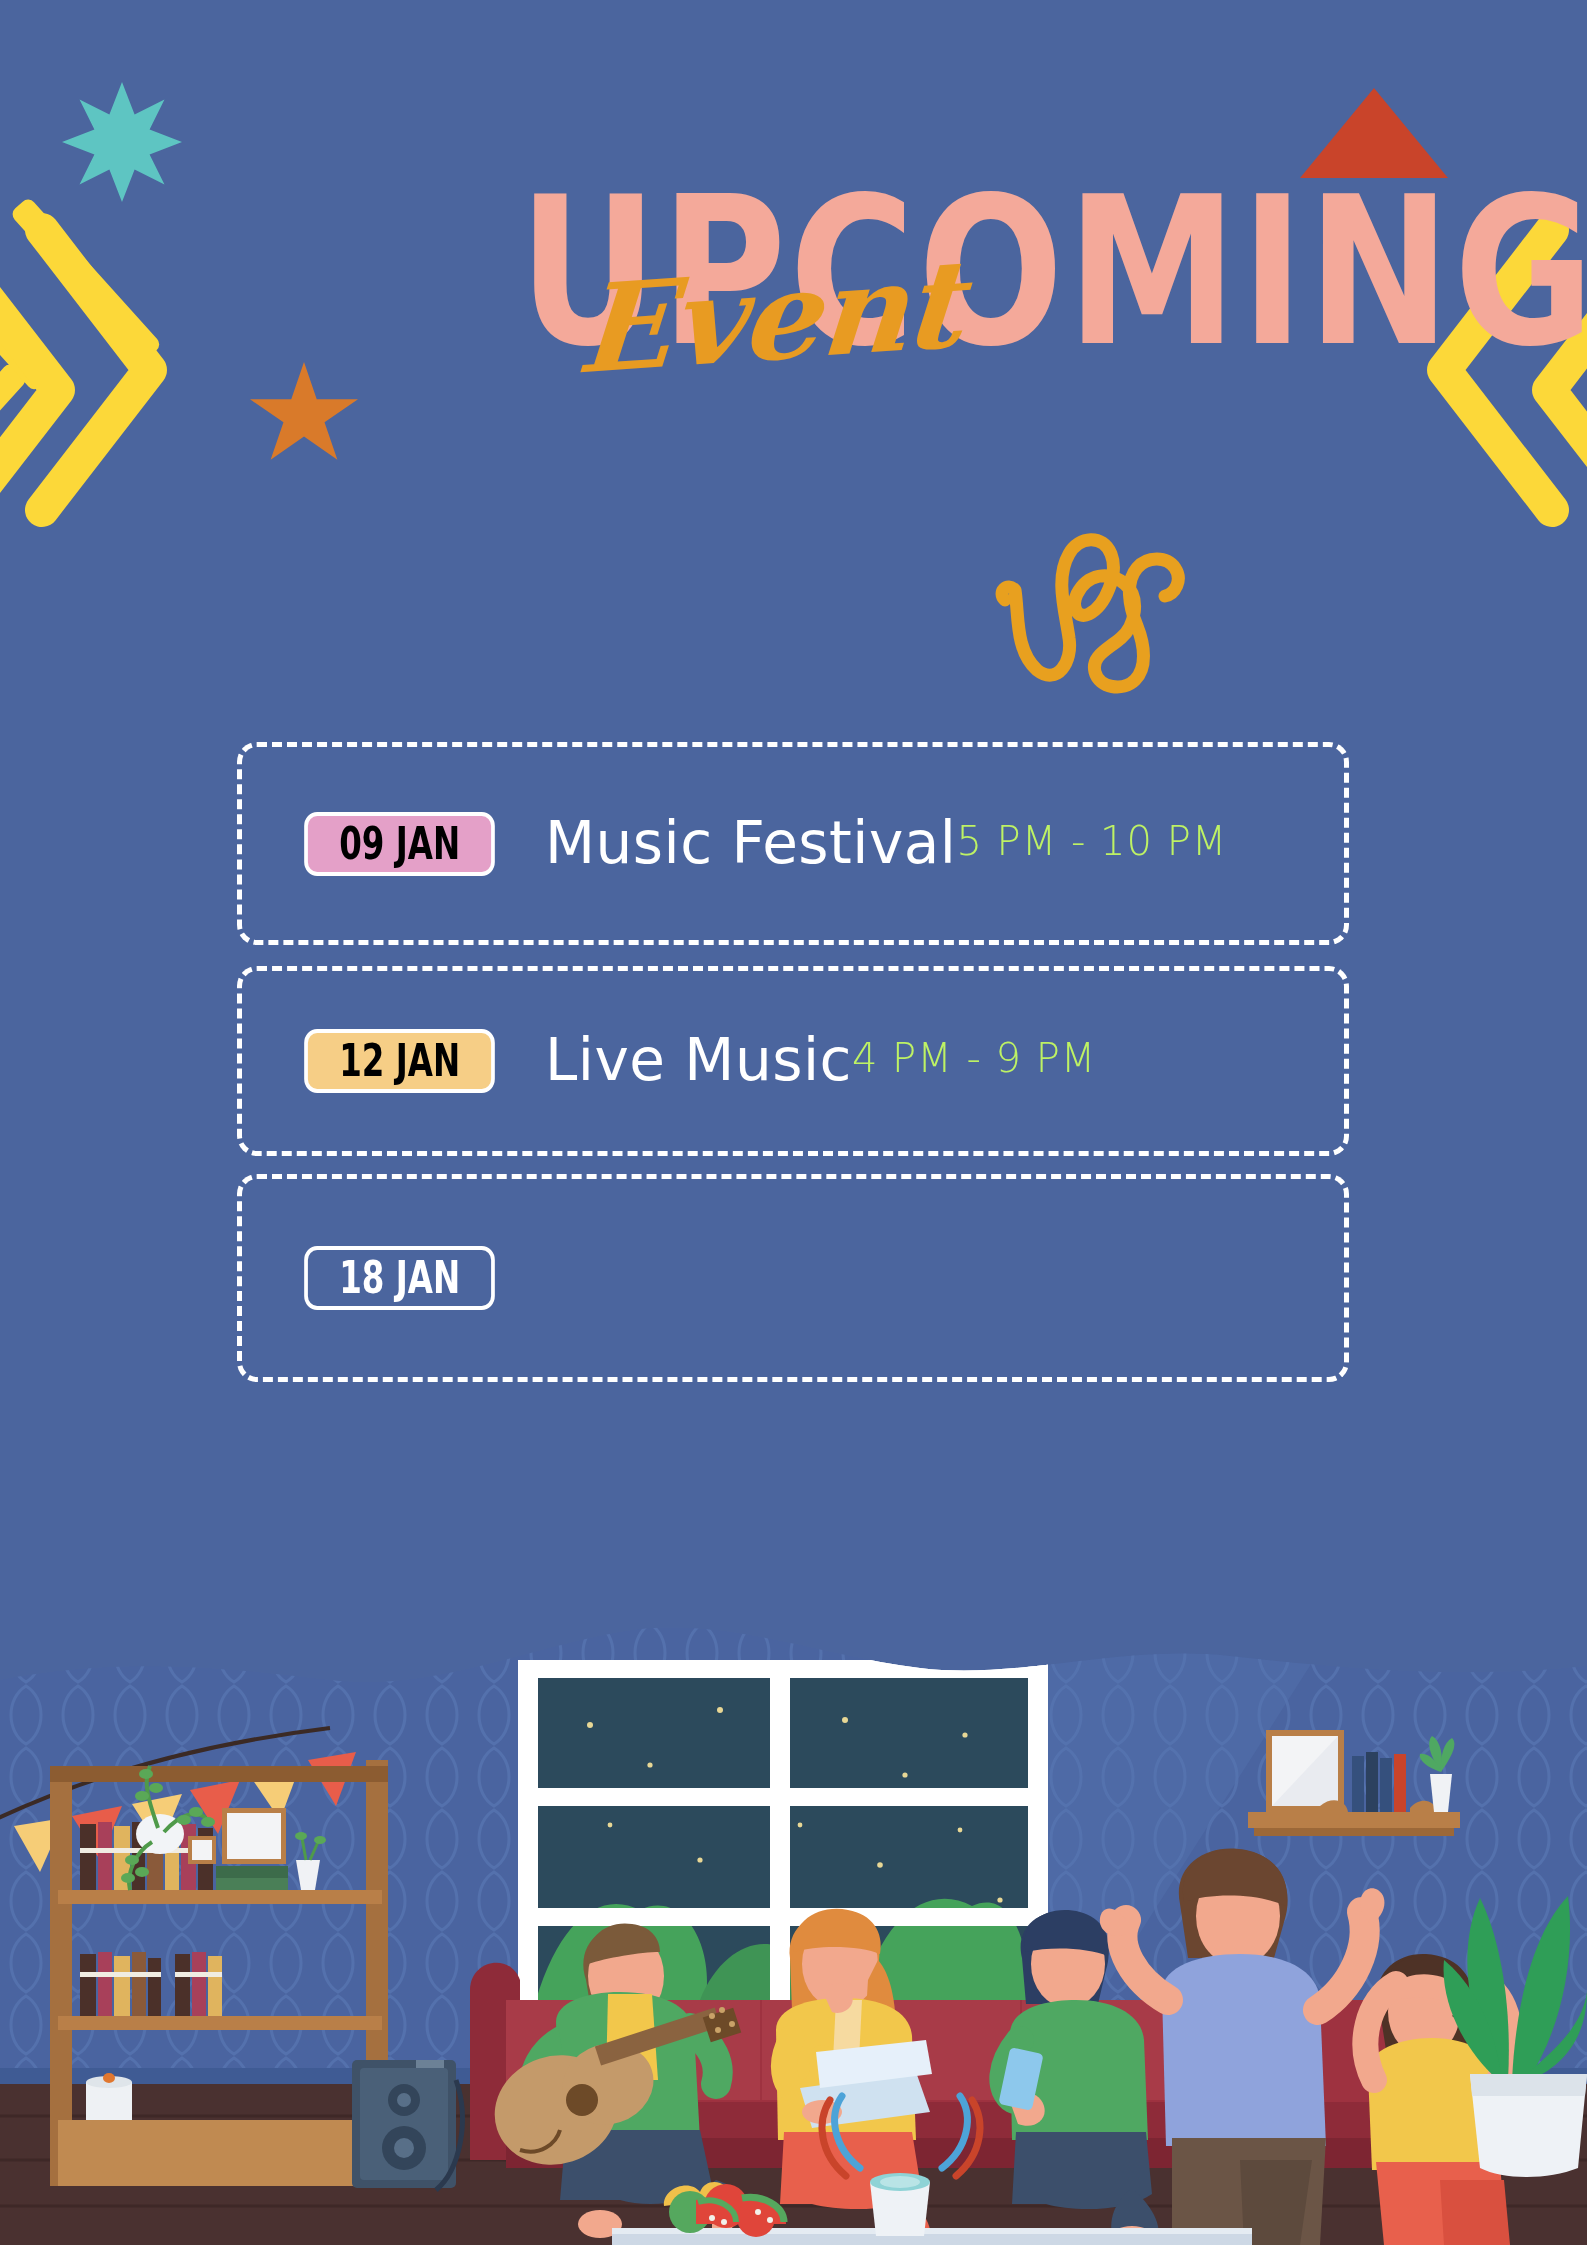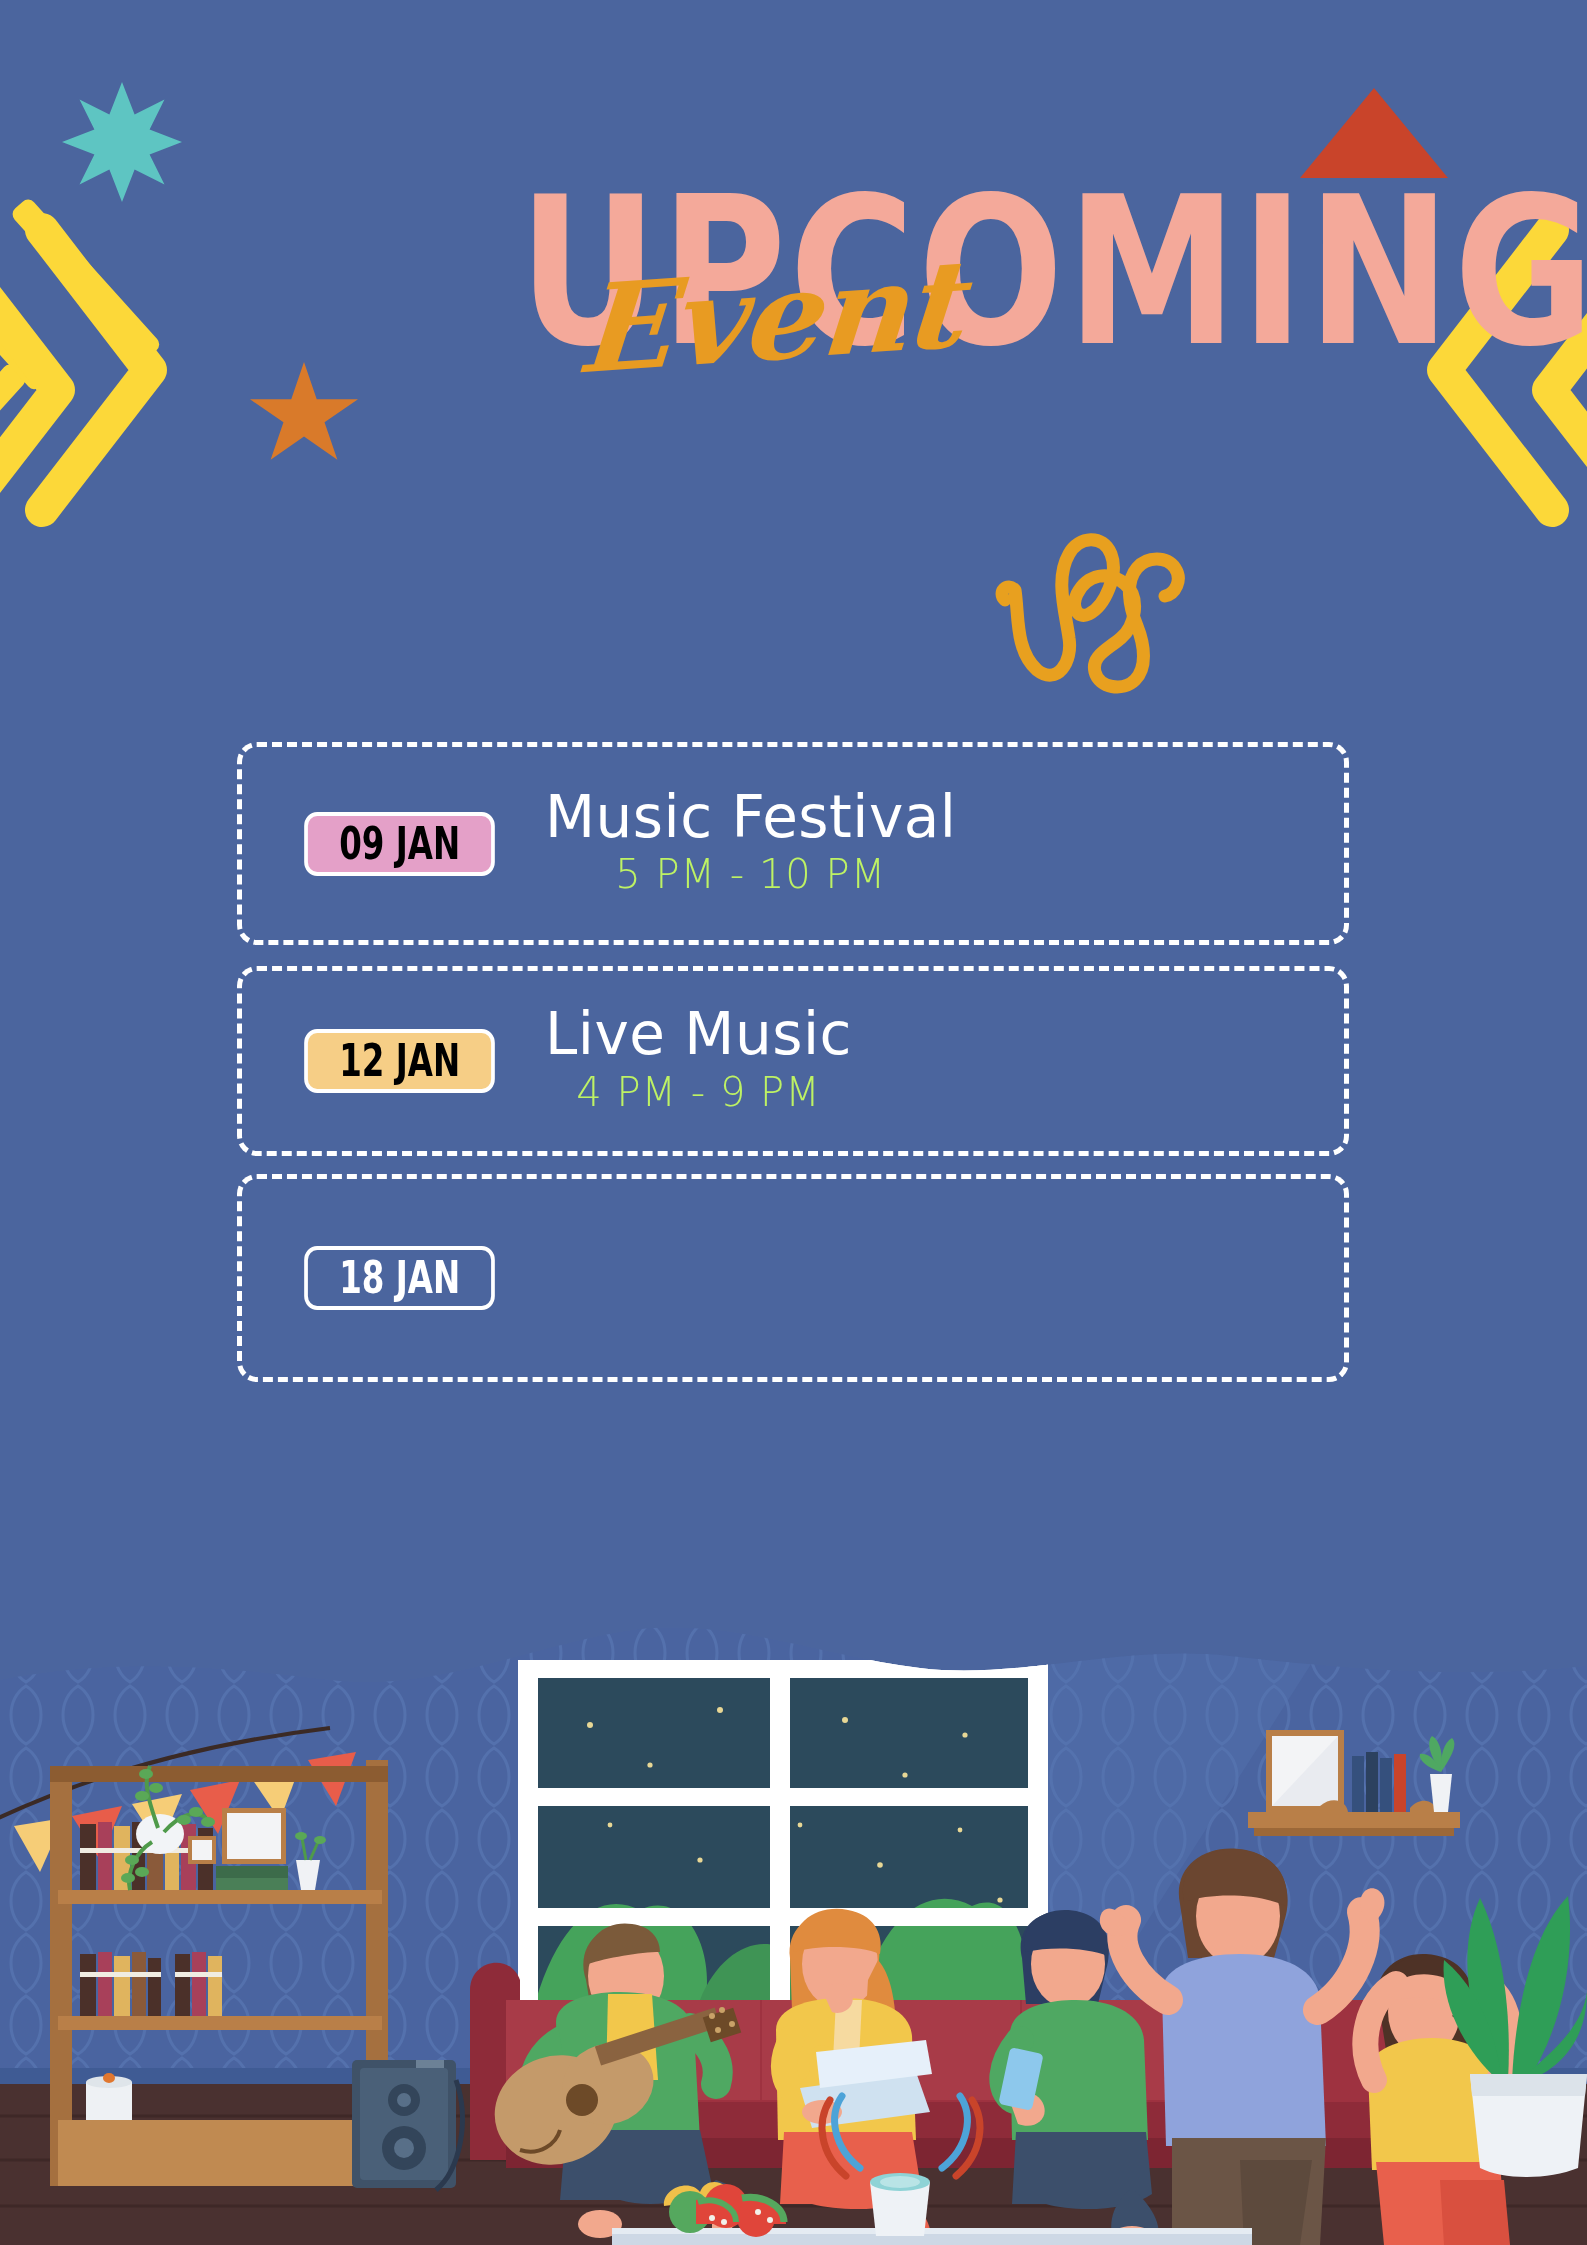--- a/index.html
+++ b/index.html
@@ -81,21 +81,20 @@
   .cards { position:absolute; left:237px; top:742px; width:1112px; }
   .card {
     position:relative;
     border:5px dashed #ffffff;
     border-radius:20px;
     height:203px;
     display:flex;
     align-items:center;
     padding-left:55px;
     margin-bottom:21px;
-    text-align:center;
   }
   .card.c2 { height:190px; margin-bottom:18px; }
   .card.c3 { height:208px; margin-bottom:0; }
 
   .badge {
     flex:0 0 auto;
     width:205px; height:64px;
     border:4px solid #ffffff;
     border-radius:14px;
     display:flex; align-items:center; justify-content:center;
@@ -104,21 +103,21 @@
     font-size:38px;
     letter-spacing:0px;
     transform:scaleX(0.93);
     margin-right:43px;
   }
   .badge span { display:inline-block; transform:scaleY(1.18) scaleX(0.92); }
   .badge.pink   { background:#e4a0c8; color:#000; }
   .badge.yellow { background:#f6ce86; color:#000; }
   .badge.ghost  { background:transparent; color:#ffffff; }
 
-  .ctext { display:flex; flex-direction:column; justify-content:center; }
+  .ctext { display:flex; flex-direction:row; justify-content:center; }
   .ctitle {
     color:#ffffff;
     font-family:"DejaVu Sans", sans-serif;
     font-weight:400;
     font-size:58px;
     line-height:1.02;
     letter-spacing:0.5px;
   }
   .ctime {
     color:#bef264;

